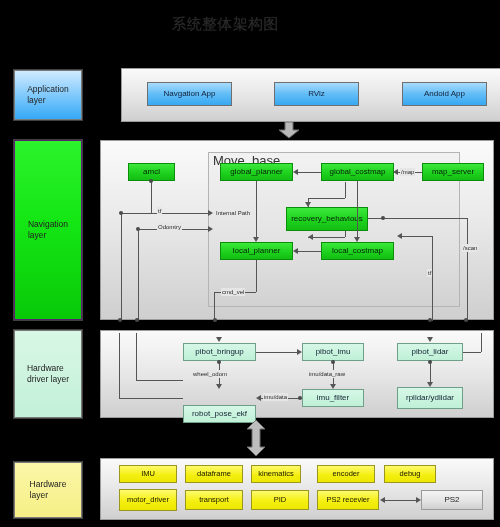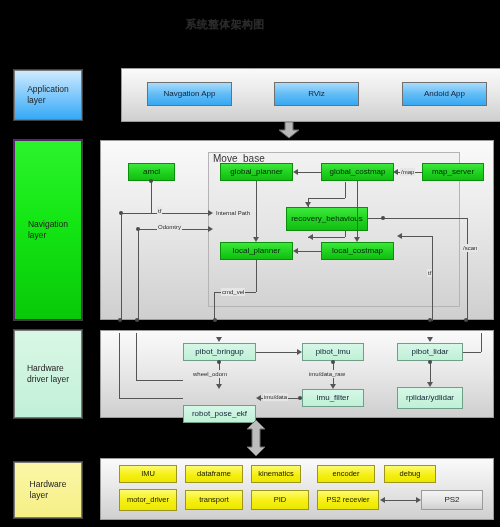--- a/index.html
+++ b/index.html
@@ -3,21 +3,21 @@
 <meta charset="utf-8">
 <style>
   html,body{margin:0;padding:0;background:#000;}
   body{width:500px;height:527px;position:relative;overflow:hidden;
        font-family:"Liberation Sans","DejaVu Sans",sans-serif;}
   .canvas{position:absolute;inset:0;}
   .abs{position:absolute;box-sizing:border-box;}
 
   
   .title{top:16px;left:170px;width:110px;height:16px;color:#2a2a2a;
-         font-size:11px;font-weight:bold;letter-spacing:.3px;
+         font-size:15px;font-weight:normal;letter-spacing:.3px;
          display:flex;align-items:center;justify-content:center;
          text-shadow:0 0 1px #1a1a1a;white-space:nowrap;overflow:hidden;}
 
   
   .side{width:68px;display:flex;align-items:center;justify-content:center;
         text-align:left;font-size:8.5px;color:#222;line-height:1.25;
         border:1px solid #7a7a7a;box-shadow:0 0 0 1px rgba(255,255,255,.25);}
   .side.app{top:70px;left:14px;height:50px;
             background:linear-gradient(180deg,#cfeaff 0%,#79c6fb 55%,#35a9f7 100%);}
   .side.nav{top:140px;left:14px;height:180px;border-color:#5a1f6e;
@@ -32,21 +32,21 @@
          background:linear-gradient(180deg,#fafafa 0%,#e9e9e9 45%,#cfcfcf 100%);
          box-shadow:0 0 0 1px rgba(0,0,0,.45);}
   .panel.p-app{top:68px;height:54px;margin-left:21px;}
   .panel.p-nav{top:140px;height:180px;}
   .panel.p-hwd{top:330px;height:88px;}
   .panel.p-hw{top:458px;height:62px;}
 
   
   .group{top:11px;left:107px;width:252px;height:155px;border:1px solid #b4b4b4;
          background:linear-gradient(180deg,#f2f2f2 0%,#e2e2e2 60%,#d2d2d2 100%);}
-  .group-label{top:12px;left:112px;font-size:10px;color:#333;}
+  .group-label{top:12px;left:112px;font-size:13px;color:#333;}
 
   
   .node{display:flex;align-items:center;justify-content:center;text-align:center;
         font-size:8px;color:#111;line-height:1.1;padding:0 2px;
         border:1px solid #6f6f6f;}
   .node.blue{background:linear-gradient(180deg,#a9dcfd 0%,#62bdf6 50%,#37a8f2 100%);
              color:#14213a;}
   .node.green{background:linear-gradient(180deg,#3ce83c 0%,#1ed21e 55%,#13bd13 100%);
               color:#07210a;border-color:#0b8f0b;}
   .node.mint{background:linear-gradient(180deg,#d6f7e7 0%,#bff0d6 100%);

